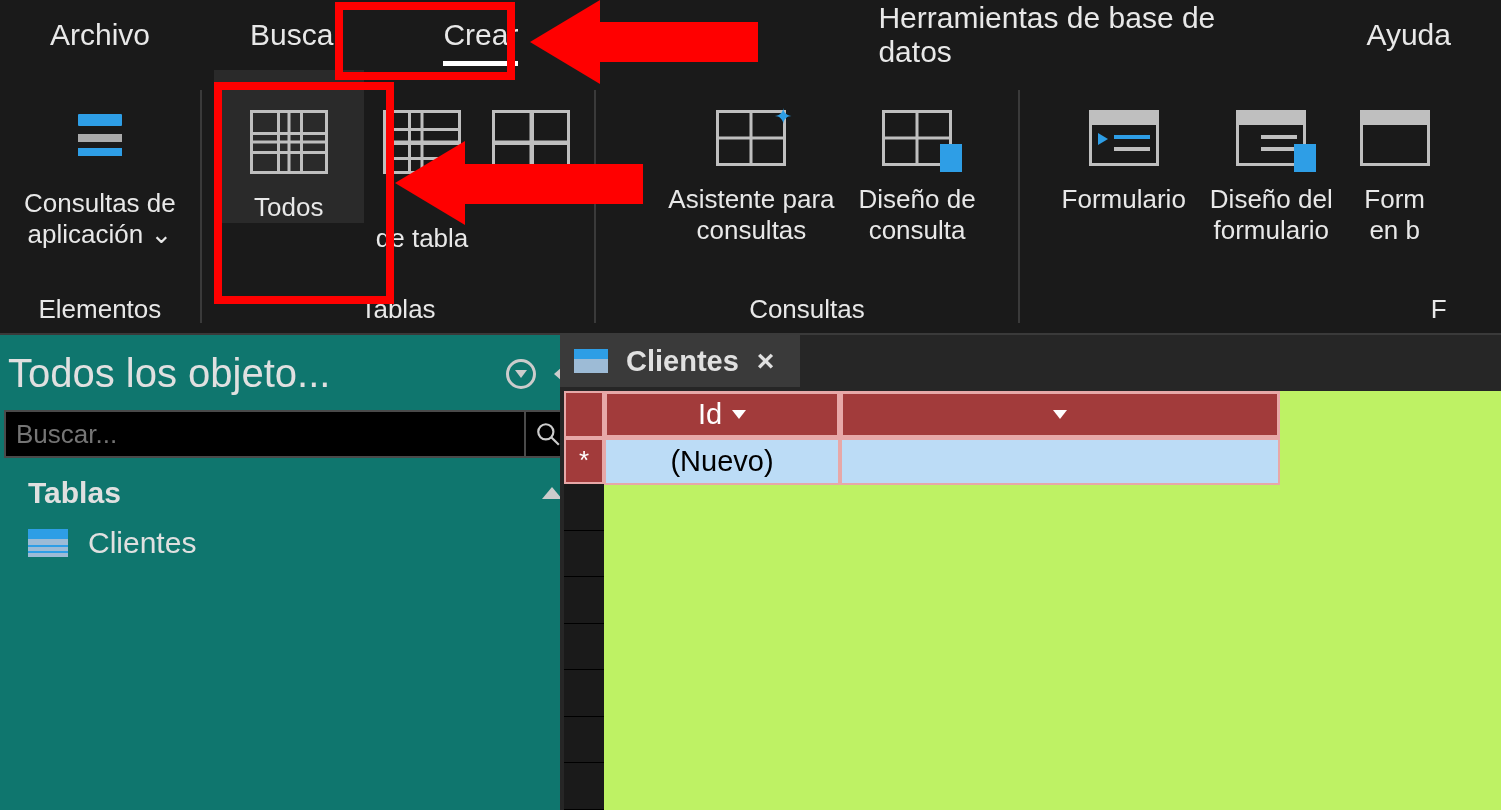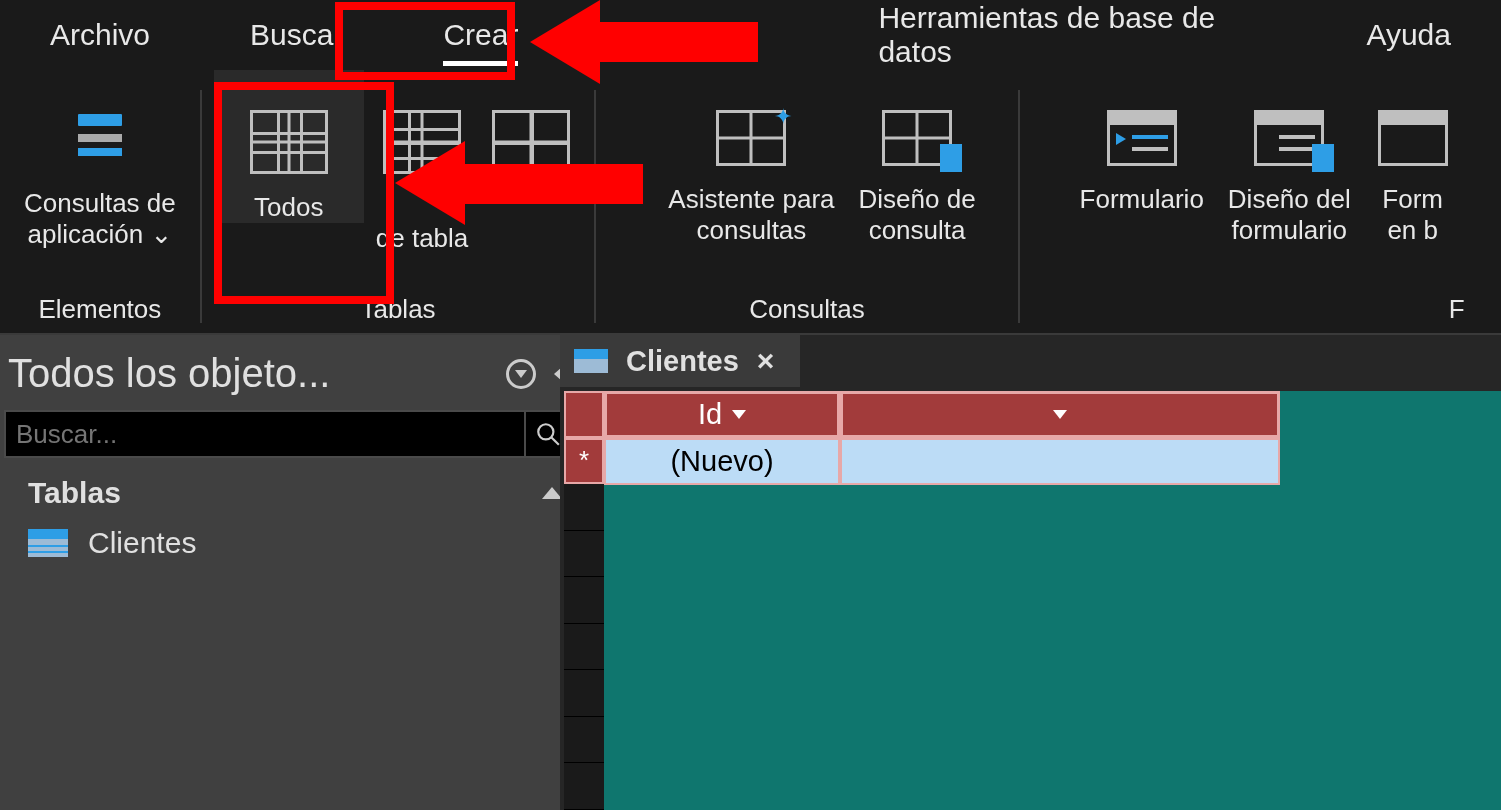--- a/index.html
+++ b/index.html
@@ -38,21 +38,21 @@
   .ico-form { width:70px; height:56px; border:3px solid #bfbfbf; position:relative; }
   .ico-form .hdr { position:absolute; top:0; left:0; right:0; height:12px; background:#bfbfbf; }
   .ico-form .arrow { position:absolute; left:6px; top:20px; width:0;height:0;border-top:6px solid transparent;border-bottom:6px solid transparent;border-left:10px solid #2e9ee6; }
   .ico-form .line { position:absolute; left:22px; right:6px; height:4px; background:#2e9ee6; }
 
   
   .ico-star { position:absolute; right:-6px; top:-6px; color:#2e9ee6; font-size:22px; }
   .ico-ruler-sq { position:absolute; right:-10px; bottom:-6px; width:22px; height:28px; background:#2e9ee6; }
 
   
-  .navpane { position:absolute; left:0; top:335px; bottom:0; width:582px; background:#404040; border-right:2px solid #3a3a3a; }
+  .navpane { position:absolute; left:0; top:335px; bottom:0; width:582px; background:#0f766e; border-right:2px solid #3a3a3a; }
   .nav-title { display:flex; align-items:center; justify-content:space-between; padding:16px 10px 10px 8px; font-size:40px; }
   .nav-title .controls { display:flex; align-items:center; gap:18px; font-size:28px; }
   .circ { width:30px; height:30px; border:3px solid #ccc; border-radius:50%; display:flex; align-items:center; justify-content:center; }
   .circ::after { content:""; width:0;height:0;border-left:6px solid transparent;border-right:6px solid transparent;border-top:8px solid #ccc; }
 
   .searchbar { display:flex; align-items:center; margin:4px 8px 8px 4px; height:48px; background:#000; border:2px solid #4a4a4a; }
   .searchbar input { flex:1; background:transparent; border:none; outline:none; color:#ccc; font-size:26px; padding:0 10px; }
   .searchbar .mag { width:46px; display:flex; align-items:center; justify-content:center; border-left:2px solid #4a4a4a; height:100%; }
   .mag svg { width:26px; height:26px; stroke:#ccc; fill:none; stroke-width:2; }
 
@@ -67,21 +67,21 @@
   
   .docarea { position:absolute; left:560px; right:0; top:335px; bottom:0; background:#262626; }
   .doc-tab { display:inline-flex; align-items:center; gap:18px; height:52px; background:#3a3a3a; padding:0 26px 0 14px; font-size:29px; font-weight:bold; }
   .doc-tab .close { font-size:30px; cursor:pointer; }
 
   .datasheet { position:absolute; left:4px; right:0; top:56px; bottom:0; display:flex; }
   .rowheaders { width:40px; background:#1a1a1a; display:flex; flex-direction:column; }
   .rowheaders .rh { height:47px; border-bottom:1px solid #000; display:flex; align-items:center; justify-content:center; }
   .rowheaders .rh:first-child { background:#a23b3b; border:2px solid #e7a8a8; }
   .rowheaders .rh.sel { background:#a23b3b; border:2px solid #e7a8a8; color:#fff; font-size:26px; }
-  .grid { flex:1; background:#0f766e; }
+  .grid { flex:1; background:#bef264; }
   .grid-row { display:flex; height:47px; }
   .hdr-row .cell { background:#a23b3b; color:#fff; font-size:29px; display:flex; align-items:center; justify-content:center; gap:10px; border:3px solid #e7a8a8; }
   .hdr-row .cell.add { font-style:italic; min-width:440px; }
   .hdr-row .cell.id { min-width:236px; }
   .hdr-row .drop { width:0;height:0;border-left:7px solid transparent;border-right:7px solid transparent;border-top:9px solid #fff; }
   .data-row .cell { background:#bcdcf6; border:2px solid #e7a8a8; color:#000; font-size:29px; display:flex; align-items:center; justify-content:center; }
   .data-row .cell.id { min-width:236px; }
   .data-row .cell.add { min-width:440px; }
 
   
@@ -183,21 +183,21 @@
         </div>
         <span>Diseño de</span>
         <span>consulta</span>
       </div>
     </div>
     <div class="group-label">Consultas</div>
   </div>
 
   <div class="sep"></div>
 
-  <div class="group" style="padding-left:48px">
+  <div class="group" style="padding-left:30px">
     <div class="group-buttons">
       <div class="rbtn">
         <div class="icon">
           <div class="ico-form">
             <div class="hdr"></div>
             <div class="arrow"></div>
             <div class="line" style="top:22px"></div>
             <div class="line" style="top:34px;background:#bfbfbf"></div>
           </div>
         </div>

